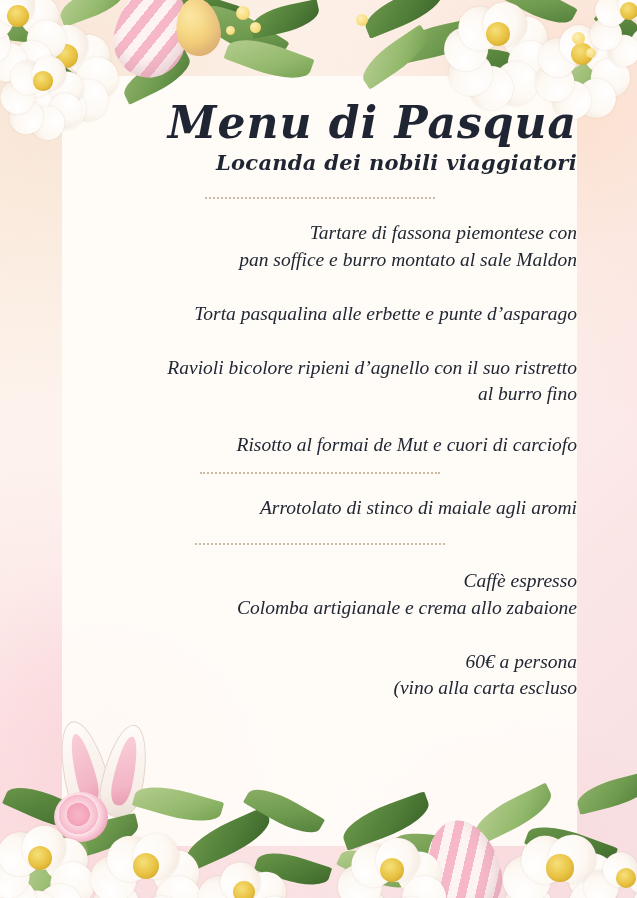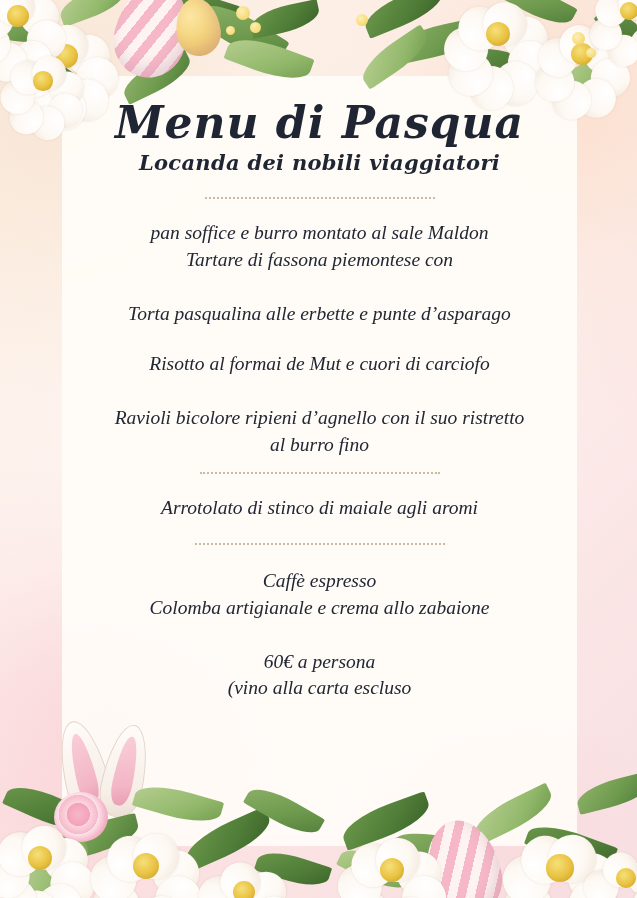--- a/index.html
+++ b/index.html
@@ -56,21 +56,21 @@
     height: 770px;
     background: rgba(255, 253, 248, 0.9);
   }
 
   #menu-content {
     position: absolute;
     left: 62px;
     top: 76px;
     width: 515px;
     height: 770px;
-    text-align: center;
+    text-align: right;
     color: #2b2f3a;
   }
 
   .title {
     font-family: "DejaVu Serif", serif;
     font-style: italic;
     font-weight: bold;
     font-size: 44px;
     letter-spacing: 1px;
     color: #1f2533;
@@ -401,37 +401,37 @@
   </div>
 
   <div id="menu-content">
 
     <h1 class="title">Menu di Pasqua</h1>
     <h2 class="subtitle">Locanda dei nobili viaggiatori</h2>
 
     <div class="divider"></div>
 
     <div class="course-block first">
+      <p class="course">Tartare di fassona piemontese con</p>
       <p class="course">pan soffice e burro montato al sale Maldon</p>
-      <p class="course">Tartare di fassona piemontese con</p>
     </div>
 
     <div class="course-block" style="margin-top:28px;">
       <p class="course">Torta pasqualina alle erbette e punte d’asparago</p>
-    </div>
-
-    <div class="course-block" style="margin-top:24px;">
-      <p class="course">Risotto al formai de Mut e cuori di carciofo</p>
     </div>
 
     <div class="course-block" style="margin-top:28px;">
       <p class="course">Ravioli bicolore ripieni d’agnello con il suo ristretto</p>
       <p class="course">al burro fino</p>
     </div>
 
+    <div class="course-block" style="margin-top:24px;">
+      <p class="course">Risotto al formai de Mut e cuori di carciofo</p>
+    </div>
+
     <div class="divider mid" style="margin-top:14px;"></div>
 
     <div class="course-block" style="margin-top:20px;">
       <p class="course">Arrotolato di stinco di maiale agli aromi</p>
     </div>
 
     <div class="divider wide" style="margin-top:22px;"></div>
 
     <div class="course-block" style="margin-top:22px;">
       <p class="course">Caffè espresso</p>

